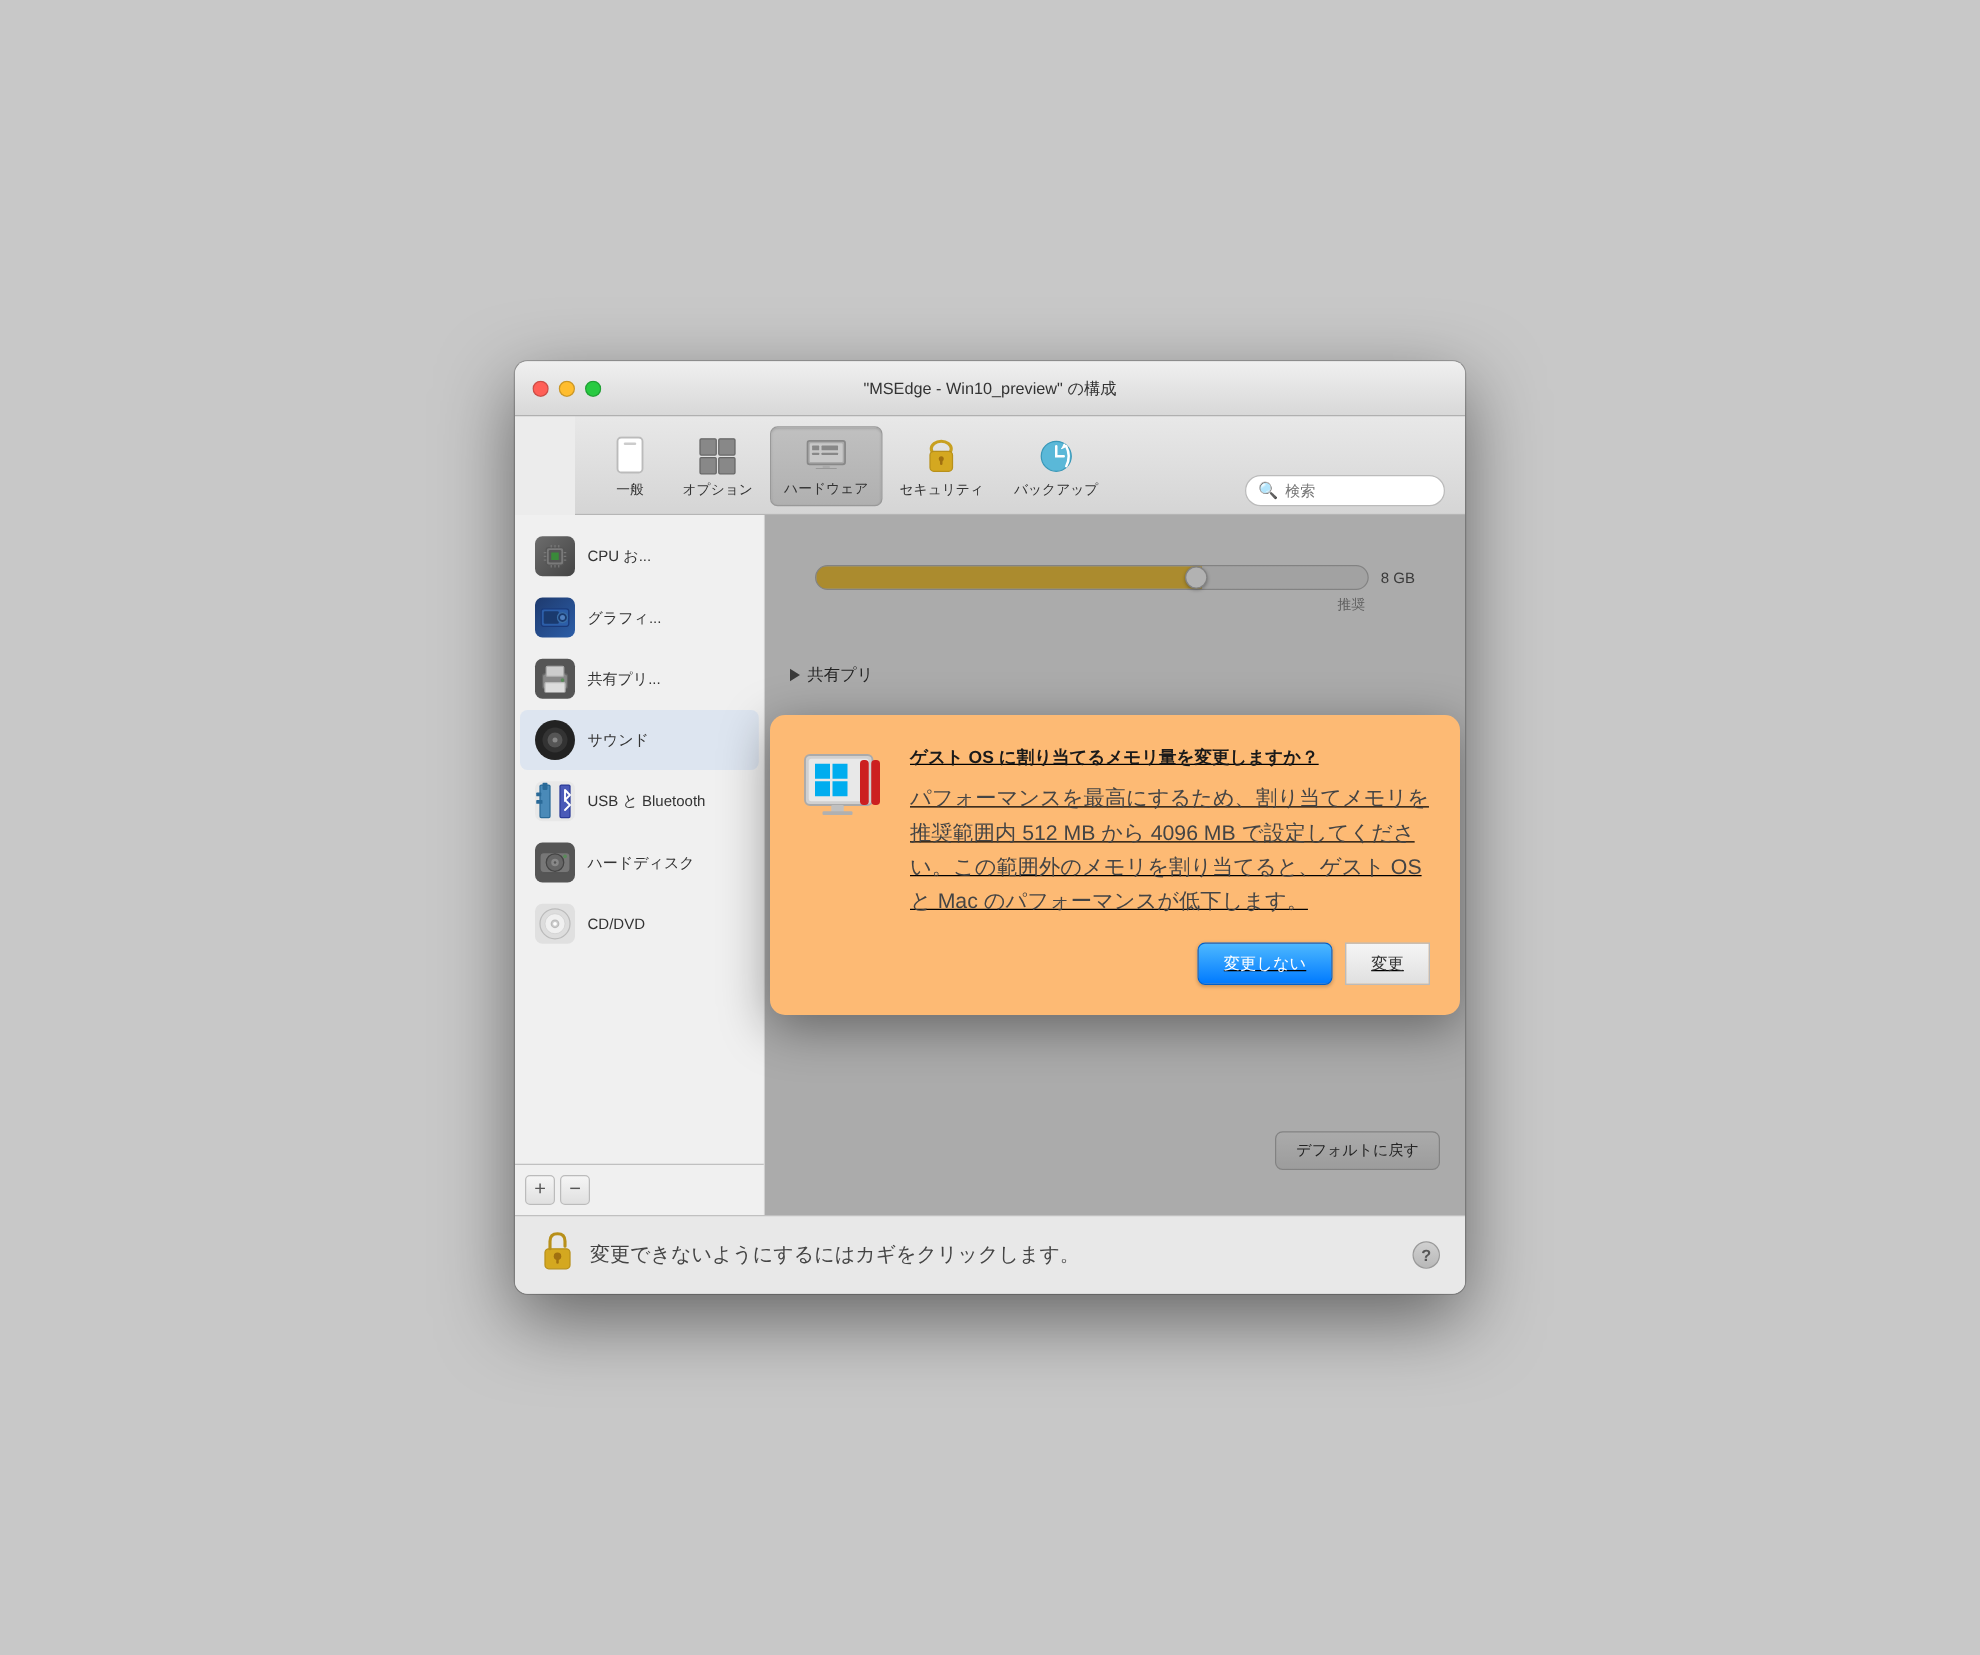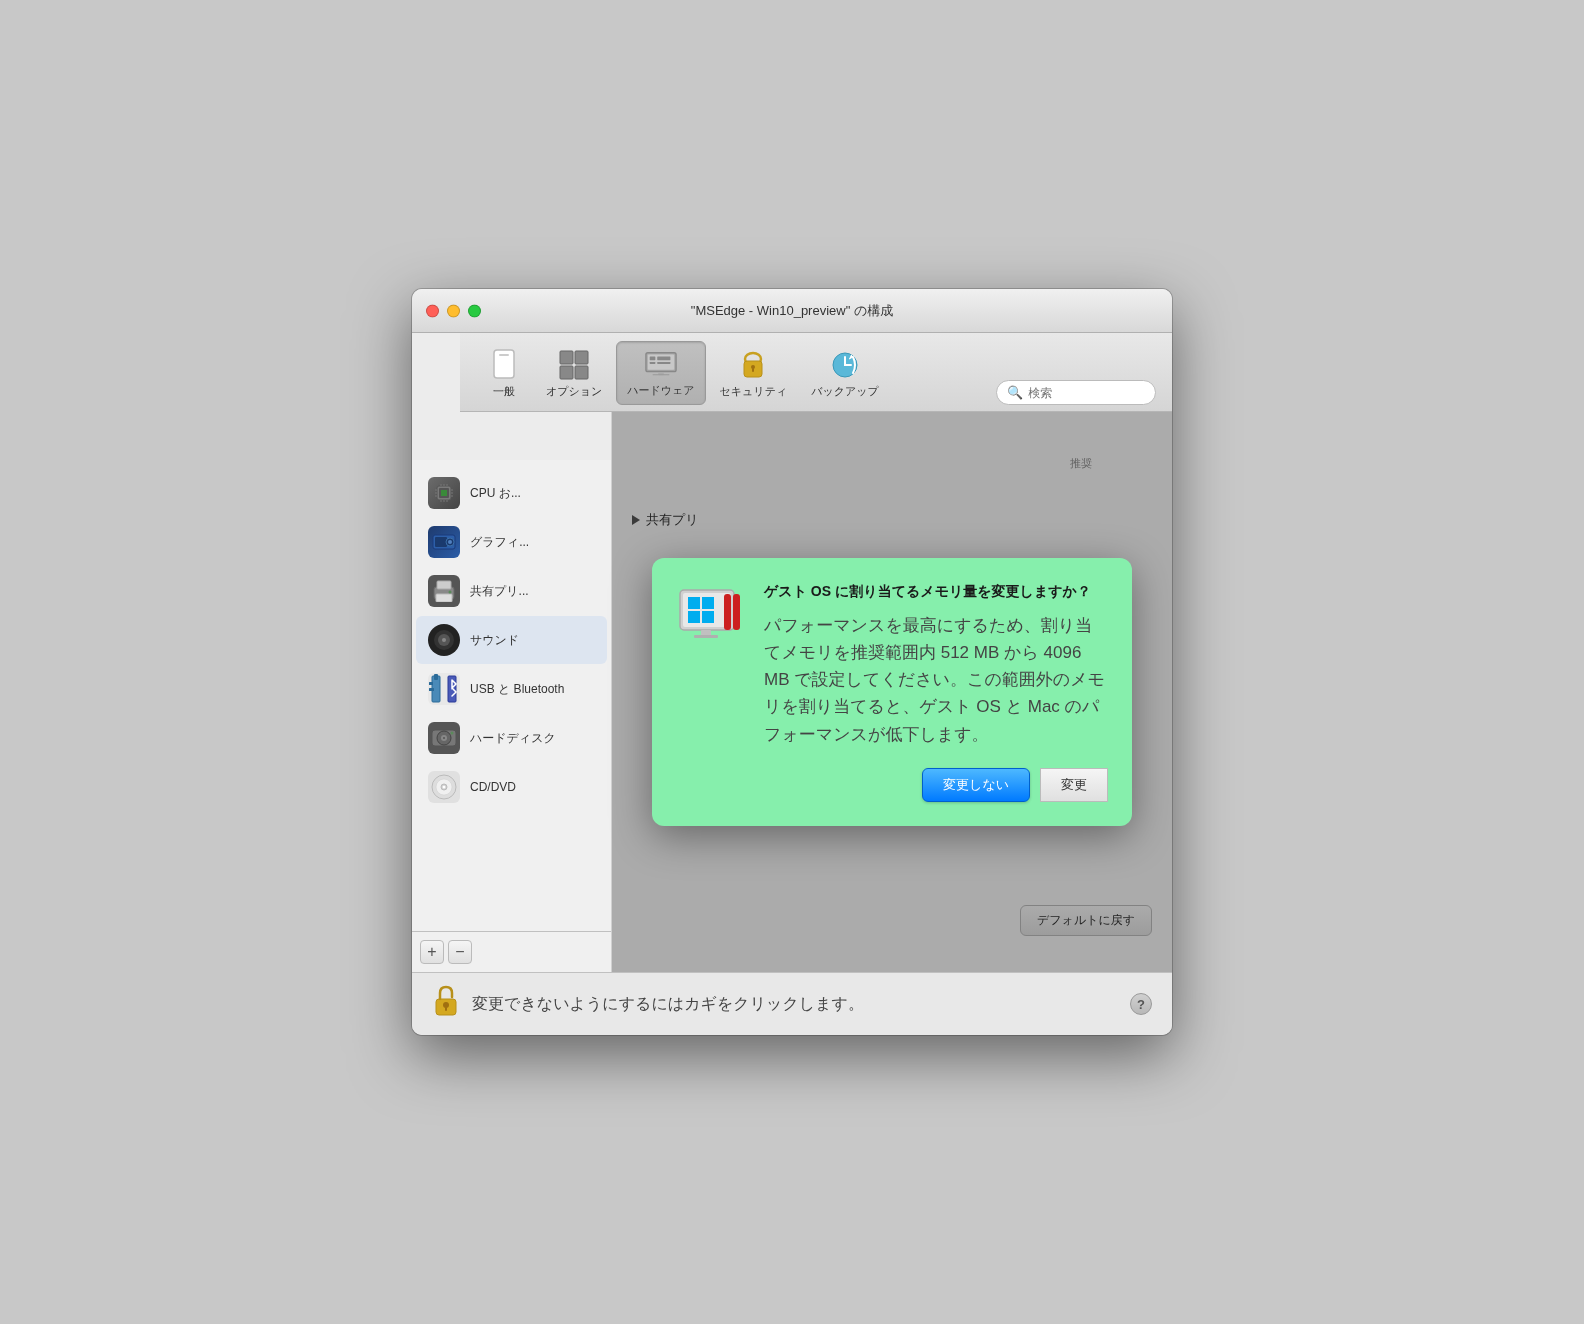--- a/index.html
+++ b/index.html
@@ -289,28 +289,29 @@
     .modal-overlay {
       position: absolute;
       top: 0; left: 0; right: 0; bottom: 0;
       background: rgba(0,0,0,0.3);
       display: flex;
       align-items: center;
       justify-content: center;
       z-index: 100;
     }
     .modal {
-      background: #86efac;
+      background: #fdba74;
       border-radius: 12px;
       box-shadow: 0 10px 40px rgba(0,0,0,0.4);
-      width: 480px;
+      width: 552px;
       padding: 24px;
       display: flex;
       flex-direction: column;
       gap: 16px;
+      text-decoration: underline;
     }
     .modal-header {
       display: flex;
       align-items: flex-start;
       gap: 16px;
     }
     .modal-app-icon {
       width: 72px;
       height: 72px;
       flex-shrink: 0;
@@ -363,21 +364,20 @@
       flex-direction: column;
       width: 200px;
       border-right: 1px solid #d0d0d0;
       flex-shrink: 0;
     }
     .sidebar-scroll {
       flex: 1;
       overflow-y: auto;
       padding-top: 8px;
       background: #f0f0f0;
-      margin-top: 48px;
     }
 
     
     .icon-cpu { background: linear-gradient(135deg, #6c6c6c, #444); }
     .icon-gpu { background: linear-gradient(135deg, #1e3a6e, #2c5ea8); }
   </style>
 </head>
 <body>
 
 <div class="window">
@@ -567,20 +567,26 @@
 
       <div class="sidebar-bottom">
         <div class="sidebar-bottom-btn">+</div>
         <div class="sidebar-bottom-btn">−</div>
       </div>
     </div>
 
     <div class="content-panel">
 
       <div class="memory-area">
+        <div class="slider-track-container">
+          <div class="slider-track">
+            <div class="slider-thumb"></div>
+          </div>
+          <span class="slider-max-label">8 GB</span>
+        </div>
         <span class="recommended-label">推奨</span>
       </div>
 
       <div class="details-toggle">
         <div class="triangle-icon"></div>
         <span class="details-label">共有プリ</span>
       </div>
 
       <button class="default-btn">デフォルトに戻す</button>
 

